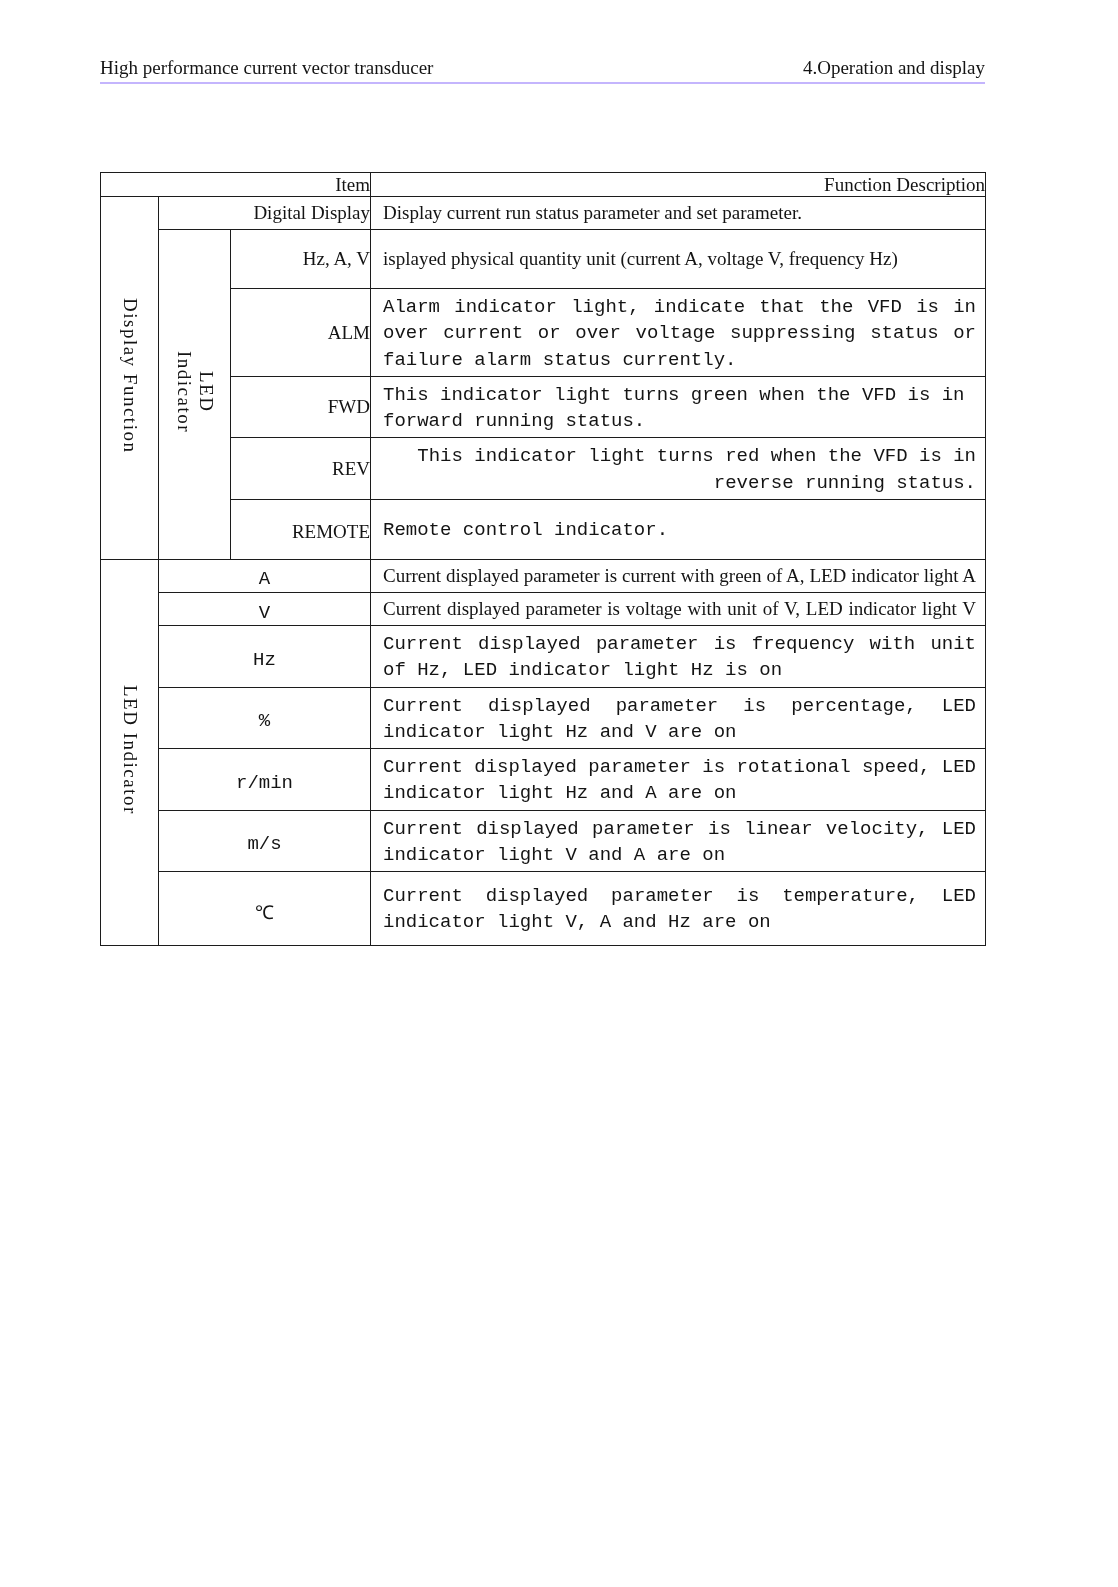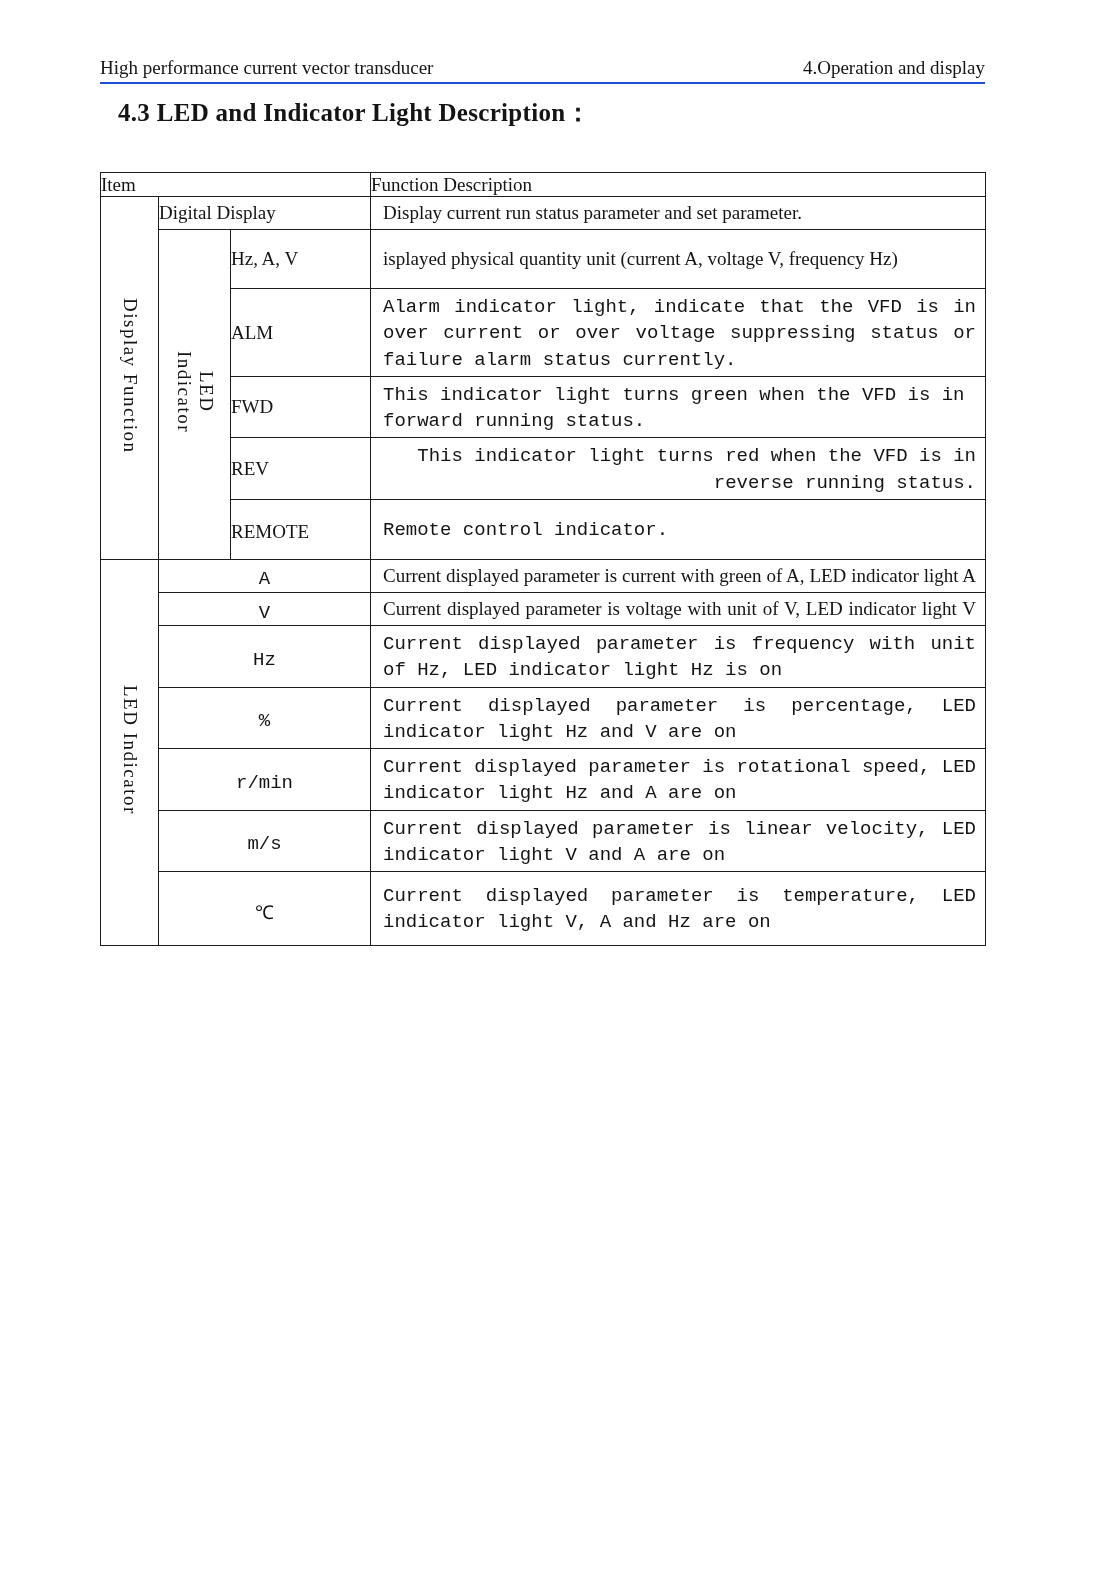--- a/index.html
+++ b/index.html
@@ -4,35 +4,35 @@
 <style>
   * { margin:0; padding:0; box-sizing:border-box; }
   html, body { background:#ffffff; }
   .page {
     position:relative; width:1118px; height:1587px; background:#fff;
     font-family:"Liberation Serif", serif; color:#141414; overflow:hidden;
   }
   .hdr {
     position:absolute; top:57px; left:100px; width:885px;
     display:flex; justify-content:space-between; align-items:flex-end;
-    border-bottom:2px solid #1d4ed8; padding-bottom:3px; font-size:19px;
+    border-bottom:2px solid #c4b5fd; padding-bottom:3px; font-size:19px;
   }
   .title {
     position:absolute; top:96px; left:118px;
     font-size:25px; font-weight:bold; letter-spacing:0.3px;
   }
   table.t {
     position:absolute; top:172px; left:100px; width:885px;
     border-collapse:collapse; table-layout:fixed;
   }
   .t td {
     border:1px solid #1c1c1c; font-size:19px; vertical-align:middle;
     overflow:hidden; word-wrap:break-word;
   }
-  .c   { text-align:left; }
+  .c   { text-align:right; }
   .vertcell { text-align:center; vertical-align:middle; }
   .vt  { writing-mode:vertical-rl; display:inline-block; font-size:19px;
          letter-spacing:1.5px; white-space:nowrap; text-align:center; }
   .mono { font-family:"Liberation Mono", "DejaVu Sans Mono", monospace;
           font-size:16px; text-align:center; vertical-align:top; padding-top:7px; }
   .desc { font-size:17.5px; line-height:1.38; padding:3px 9px 3px 12px;
           vertical-align:top; }
   .vm   { vertical-align:middle; }
   .vtop { vertical-align:top;font-family:Liberation Mono, monospace; }
   .pt   { padding-top:5px; }
@@ -50,21 +50,20 @@
 </head>
 <body>
 
 <div class="page">
 
   <div class="hdr">
     <span>High performance current vector transducer</span>
     <span>4.Operation and display</span>
   </div>
 
-  <div class="title">4.3 LED and Indicator Light Description：</div>
 
   <table class="t">
     <colgroup>
       <col style="width:58px">
         <col style="width:72px">
         <col style="width:140px">
         <col style="width:615px">
     </colgroup>
     <tbody>
 

